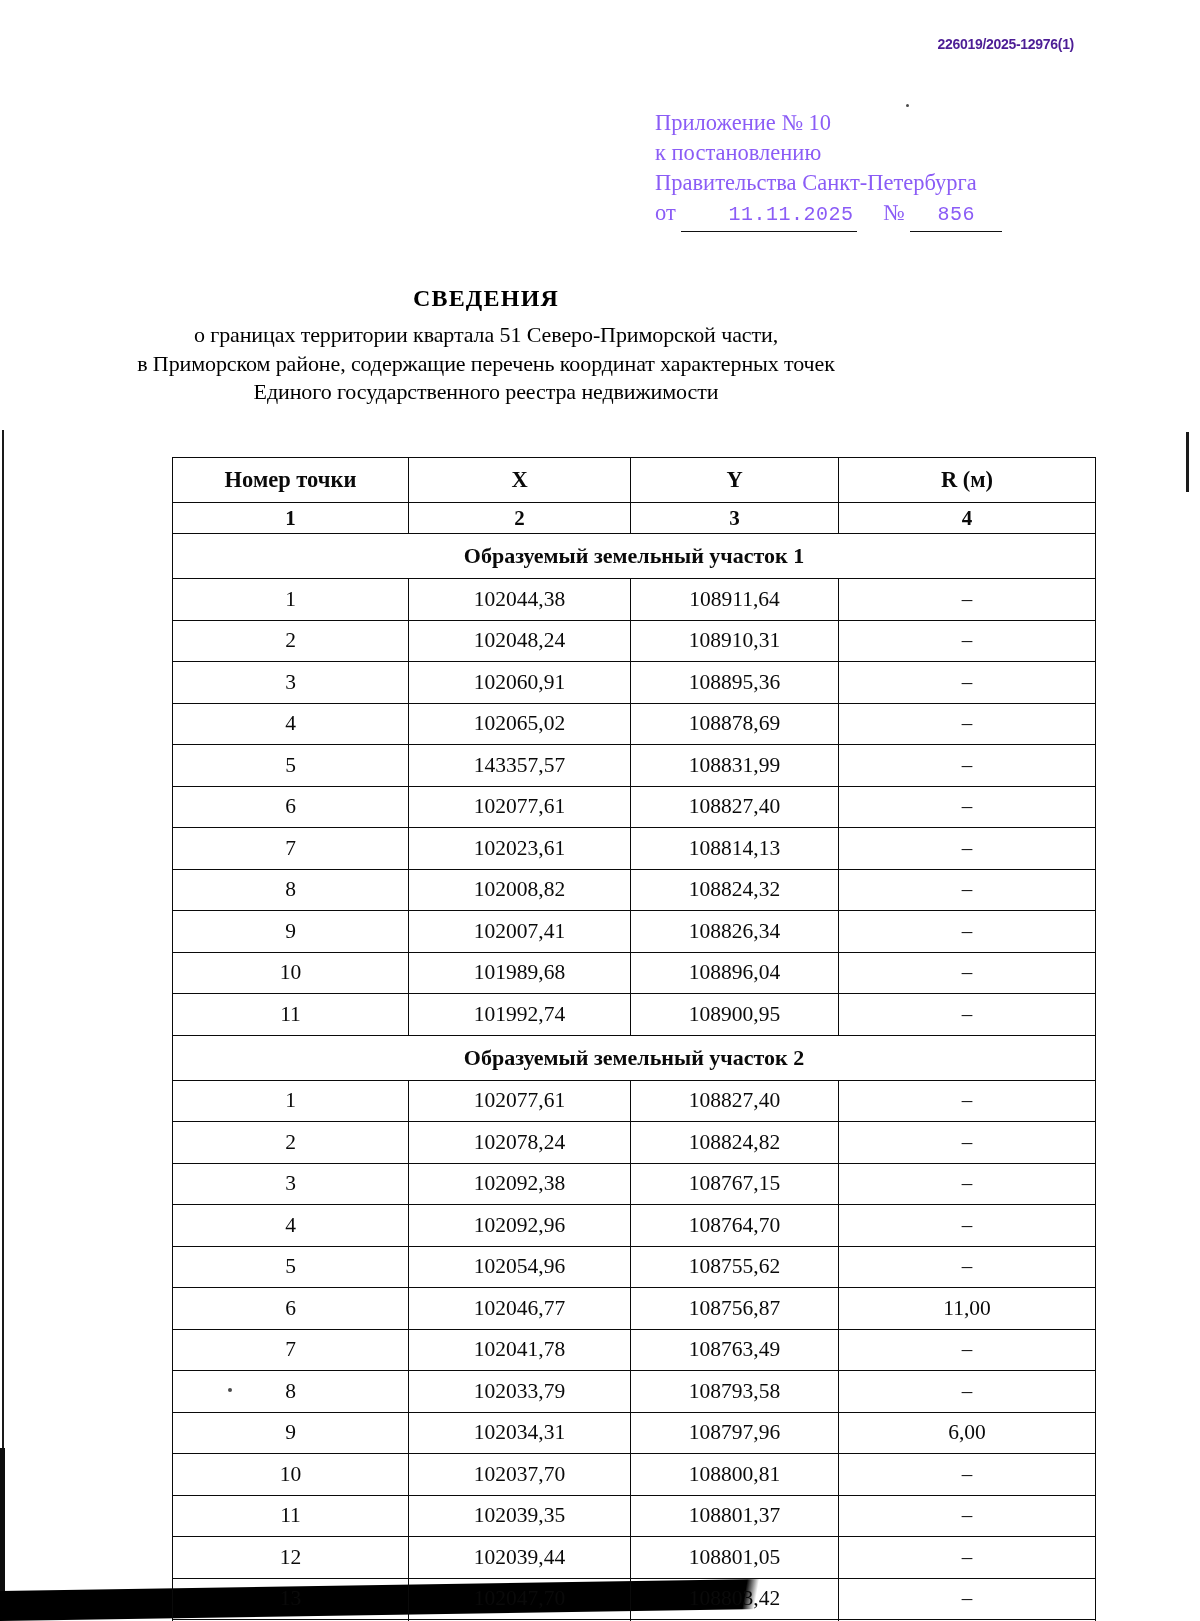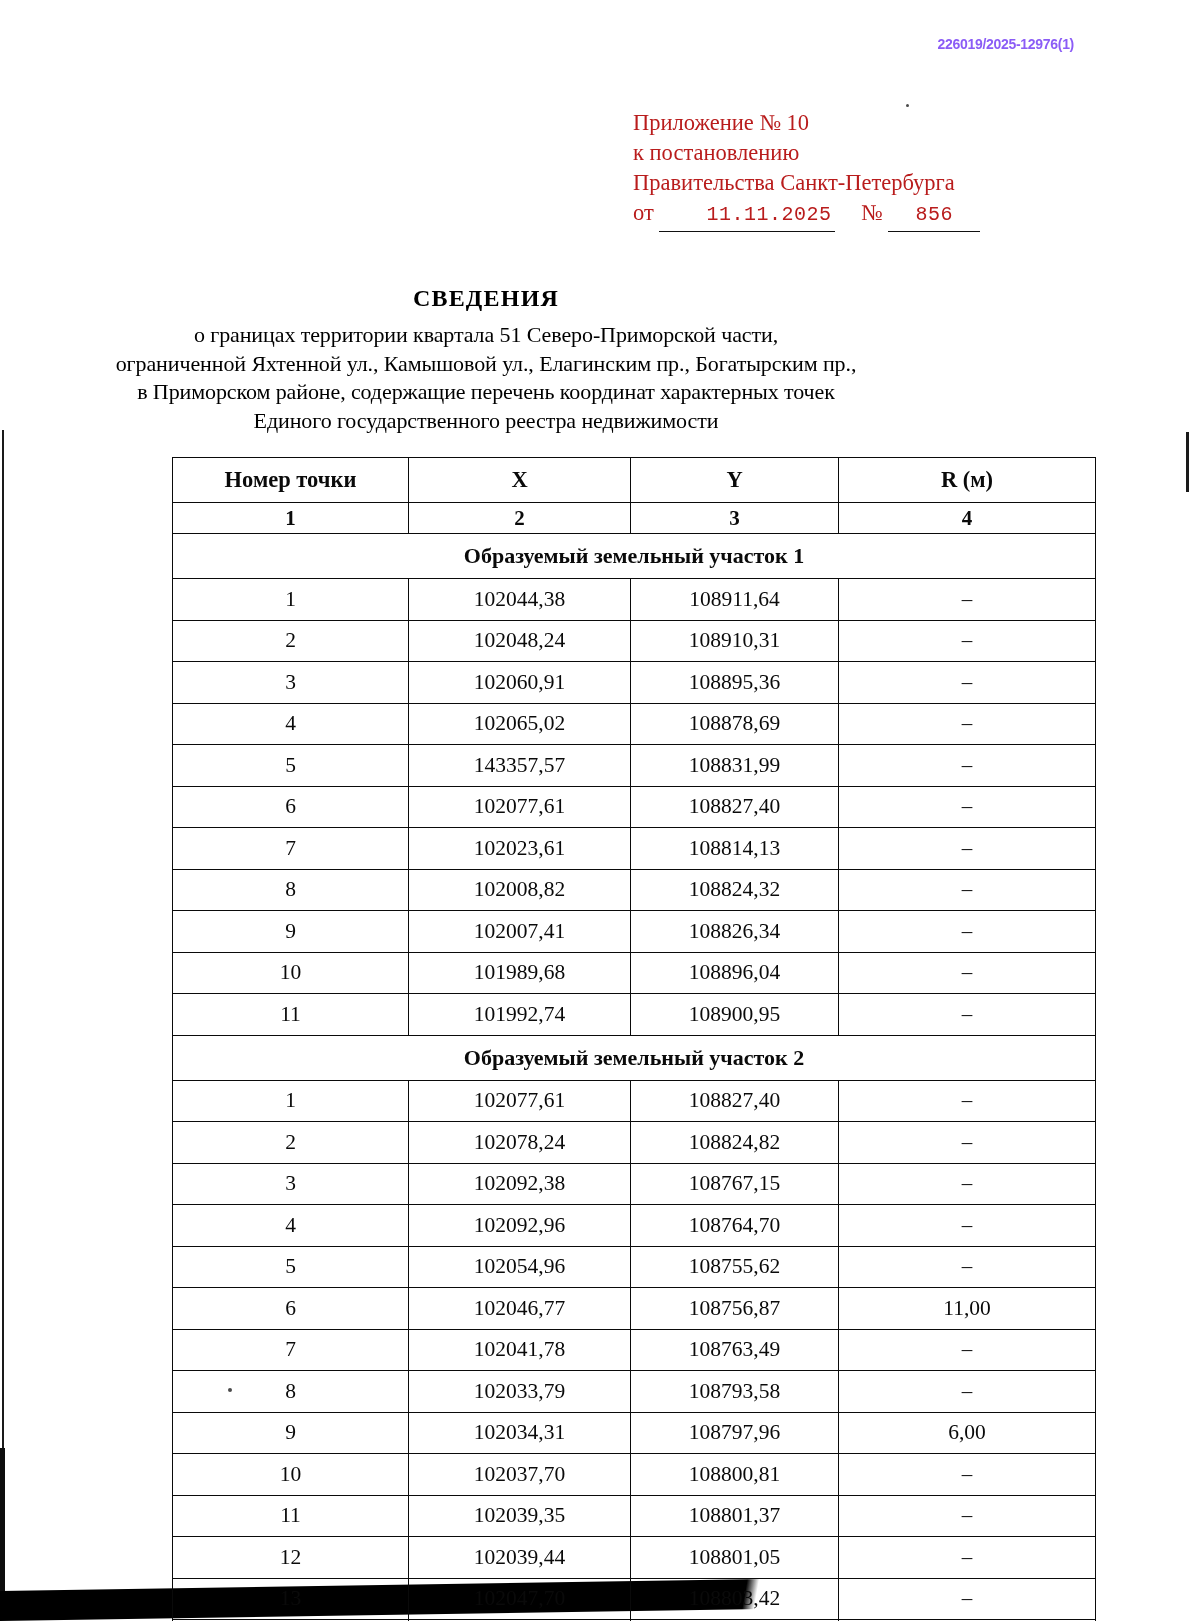--- a/index.html
+++ b/index.html
@@ -60,31 +60,31 @@
 
   
   .reg-stamp {
     position: absolute;
     right: 126px;
     top: 36px;
     font-family: "Liberation Sans", "DejaVu Sans", sans-serif;
     font-size: 14px;
     font-weight: bold;
     letter-spacing: -0.3px;
-    color: #8b5cf6;
+    color: #4c1d95;
   }
 
   
   .appendix {
     position: absolute;
-    left: 633px;
+    left: 655px;
     top: 108px;
     font-size: 22.5px;
     line-height: 30px;
-    color: #b91c1c;
+    color: #8b5cf6;
   }
   .appendix .line { white-space: nowrap; }
   .appendix .fill {
     display: inline-block;
     border-bottom: 1.6px solid #111111;
     text-align: center;
     font-family: "Liberation Mono", "DejaVu Sans Mono", monospace;
     font-size: 20px;
     letter-spacing: 0.5px;
     padding: 0 4px 1px 4px;
@@ -181,21 +181,20 @@
     <span>от</span>
     <span class="fill date">11.11.2025</span>
     <span class="no-label">№</span>
     <span class="fill num">856</span>
   </div>
 </div>
 
 <div class="title-wrap">
   <div class="doc-title">СВЕДЕНИЯ</div>
   <div class="doc-subtitle-line">о границах территории квартала 51 Северо-Приморской части,</div>
-  <div class="doc-subtitle-line">ограниченной Яхтенной ул., Камышовой ул., Елагинским пр., Богатырским пр.,</div>
   <div class="doc-subtitle-line">в Приморском районе, содержащие перечень координат характерных точек</div>
   <div class="doc-subtitle-line">Единого государственного реестра недвижимости</div>
 </div>
 
 <table class="coord-table">
   <colgroup>
     <col class="col-pt">
       <col class="col-x">
       <col class="col-y">
       <col class="col-r">

